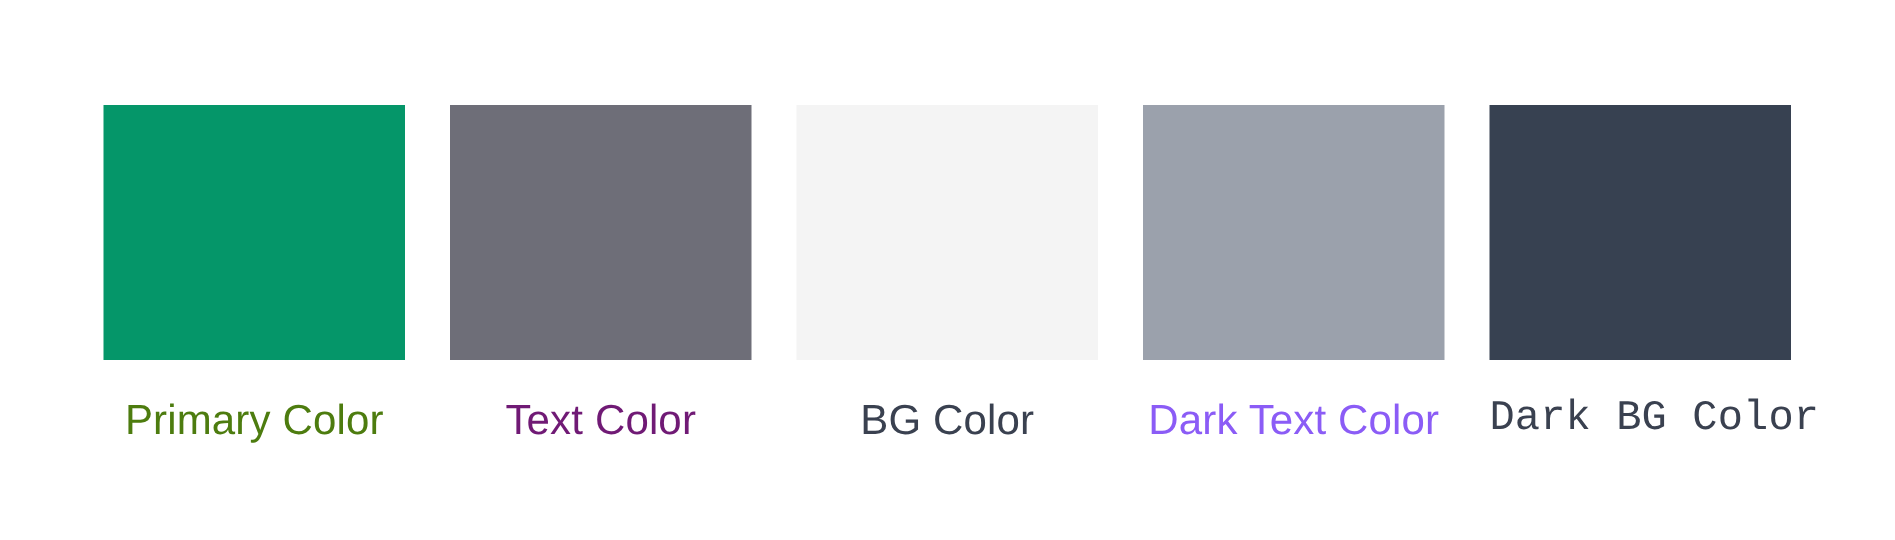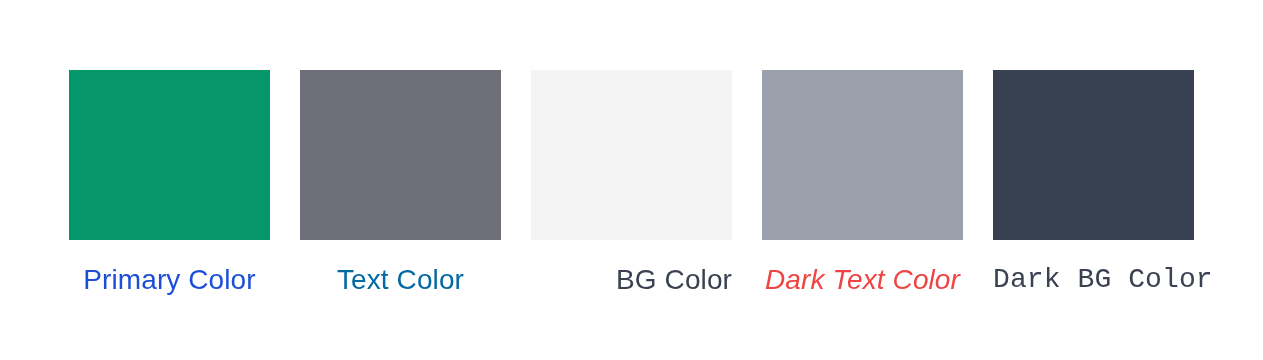--- a/index.html
+++ b/index.html
@@ -59,36 +59,36 @@
   }
 </style>
 </head>
 <body style="background-color: rgb(255, 255, 255);">
 
 <div id="palette-board" style="background-color: rgb(255, 255, 255);">
   <div class="swatch-row">
 
     <div class="swatch-item">
       <div class="swatch-chip" style="background-color: rgb(5, 150, 105);"></div>
-      <div class="swatch-label" style="color: #1d4ed8; text-align: center;">Primary Color</div>
+      <div class="swatch-label" style="color: #4d7c0f; text-align: center;">Primary Color</div>
     </div>
 
     <div class="swatch-item">
       <div class="swatch-chip" style="background-color: rgb(110, 110, 120);"></div>
-      <div class="swatch-label" style="color: #0369a1;">Text Color</div>
+      <div class="swatch-label" style="color: #701a75;">Text Color</div>
     </div>
 
     <div class="swatch-item">
       <div class="swatch-chip" style="background-color: rgb(244, 244, 244);"></div>
-      <div class="swatch-label" style="color: rgb(58, 65, 80); text-align: right;">BG Color</div>
+      <div class="swatch-label" style="color: rgb(58, 65, 80);">BG Color</div>
     </div>
 
     <div class="swatch-item">
       <div class="swatch-chip" style="background-color: rgb(155, 161, 172);"></div>
-      <div class="swatch-label" style="color: #ef4444; font-style: italic;">Dark Text Color</div>
+      <div class="swatch-label" style="color: #8b5cf6;">Dark Text Color</div>
     </div>
 
     <div class="swatch-item">
       <div class="swatch-chip" style="background-color: rgb(55, 65, 81);"></div>
       <div class="swatch-label" style="color: rgb(58, 65, 80); font-family: Liberation Mono, monospace;">Dark BG Color</div>
     </div>
 
   </div>
 </div>
 

